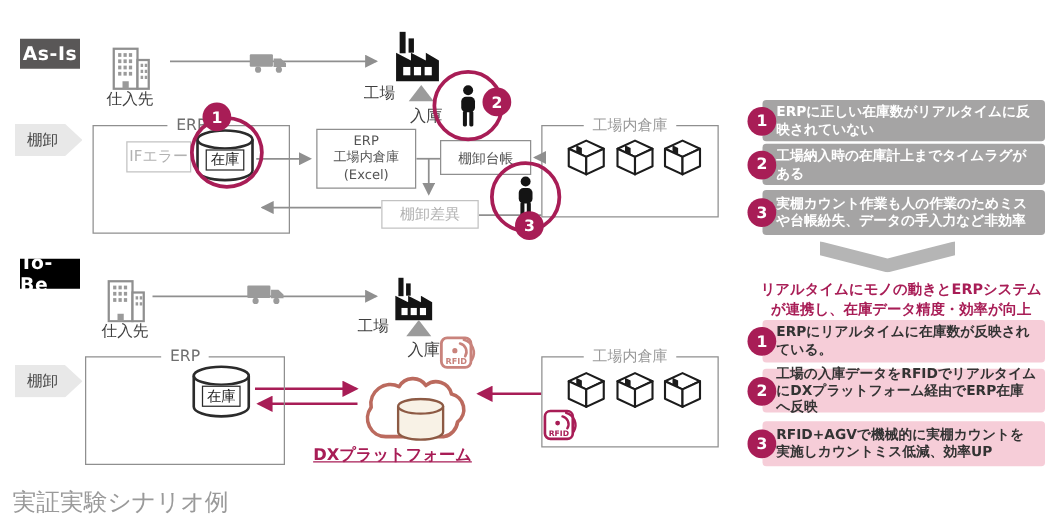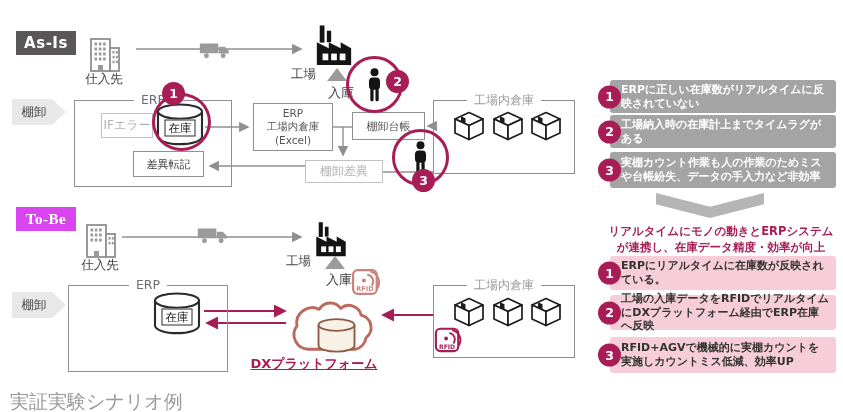--- a/index.html
+++ b/index.html
@@ -1,24 +1,24 @@
 <!DOCTYPE html>
 <html><head>
 <meta charset="utf-8">
 <style>
   html,body{margin:0;padding:0;background:#fff;}
   .canvas{position:relative;width:843px;height:412px;background:#fff;overflow:hidden;
           font-family:"DejaVu Sans","Liberation Sans",sans-serif;}
   .abs{position:absolute;}
   svg{display:block;}
   .overlay{position:absolute;left:0;top:0;z-index:1;}
-  .tag{position:absolute;width:60px;height:24px;color:#fff;font-size:15px;font-weight:bold;
+  .tag{position:absolute;width:48px;height:24px;color:#fff;font-size:15px;font-weight:bold;
        display:flex;align-items:center;justify-content:center;letter-spacing:.5px;z-index:4;}
   .tag-dark{background:#595757;}
-  .tag-teal{background:#d946ef;font-family:Liberation Serif, serif;}
+  .tag-teal{background:#000000;}
   .lbl{position:absolute;font-size:12.5px;color:#3f3f3f;white-space:nowrap;z-index:4;}
   .lbl-sm{font-size:13px;}
   .frame{position:absolute;border:1.5px solid #8f8f8f;box-sizing:border-box;z-index:2;}
   .frame-label{position:absolute;top:-9px;left:50%;transform:translateX(-50%);background:#fff;
        padding:0 7px;font-size:12.5px;color:#6e6e6e;white-space:nowrap;}
   .gbox{position:absolute;border:1.5px solid #8f8f8f;background:#fff;display:flex;align-items:center;
        justify-content:center;font-size:11px;color:#3f3f3f;box-sizing:border-box;z-index:3;text-align:center;}
   .gbox.light{border-color:#c2c2c2;color:#b2b2b2;font-size:12px;}
   .chev{position:absolute;background:#e8e8e8;display:flex;align-items:center;justify-content:center;
        font-size:12.5px;color:#4a4a4a;clip-path:polygon(0 0,74% 0,100% 50%,74% 100%,0 100%);
@@ -161,21 +161,20 @@
   <div class="cyl" style="left:154px;top:103px;width:52px;height:44px;">
     <svg width="52" height="44" viewBox="0 0 52 46">
       <path d="M3 9 V35 a23 8 0 0 0 46 0 V9" fill="#fff" stroke="#2b2b2b" stroke-width="2.2"></path>
       <ellipse cx="26" cy="9" rx="23" ry="7.5" fill="#fff" stroke="#2b2b2b" stroke-width="2.2"></ellipse>
     </svg>
     <span class="db-label">在庫</span>
   </div>
   <div class="ring" style="left:152px;top:93px;width:59px;height:58px;border-width:3.5px;"></div>
   <div class="badge" style="left:162px;top:82px;">1</div>
 
-  <div class="gbox" style="left:133px;top:151px;width:71px;height:26px;">差異転記</div>
 
   <div class="gbox" style="left:253px;top:103px;width:80px;height:48px;flex-direction:column;font-size:10.5px;line-height:1.3;color:#555;">
     <span>ERP</span>
     <span>工場内倉庫</span>
     <span>(Excel)</span>
   </div>
 
   <div class="gbox light" style="left:305px;top:160px;width:78px;height:23px;">棚卸差異</div>
   <div class="gbox" style="left:352px;top:112px;width:73px;height:28px;color:#555;">棚卸台帳</div>
 

